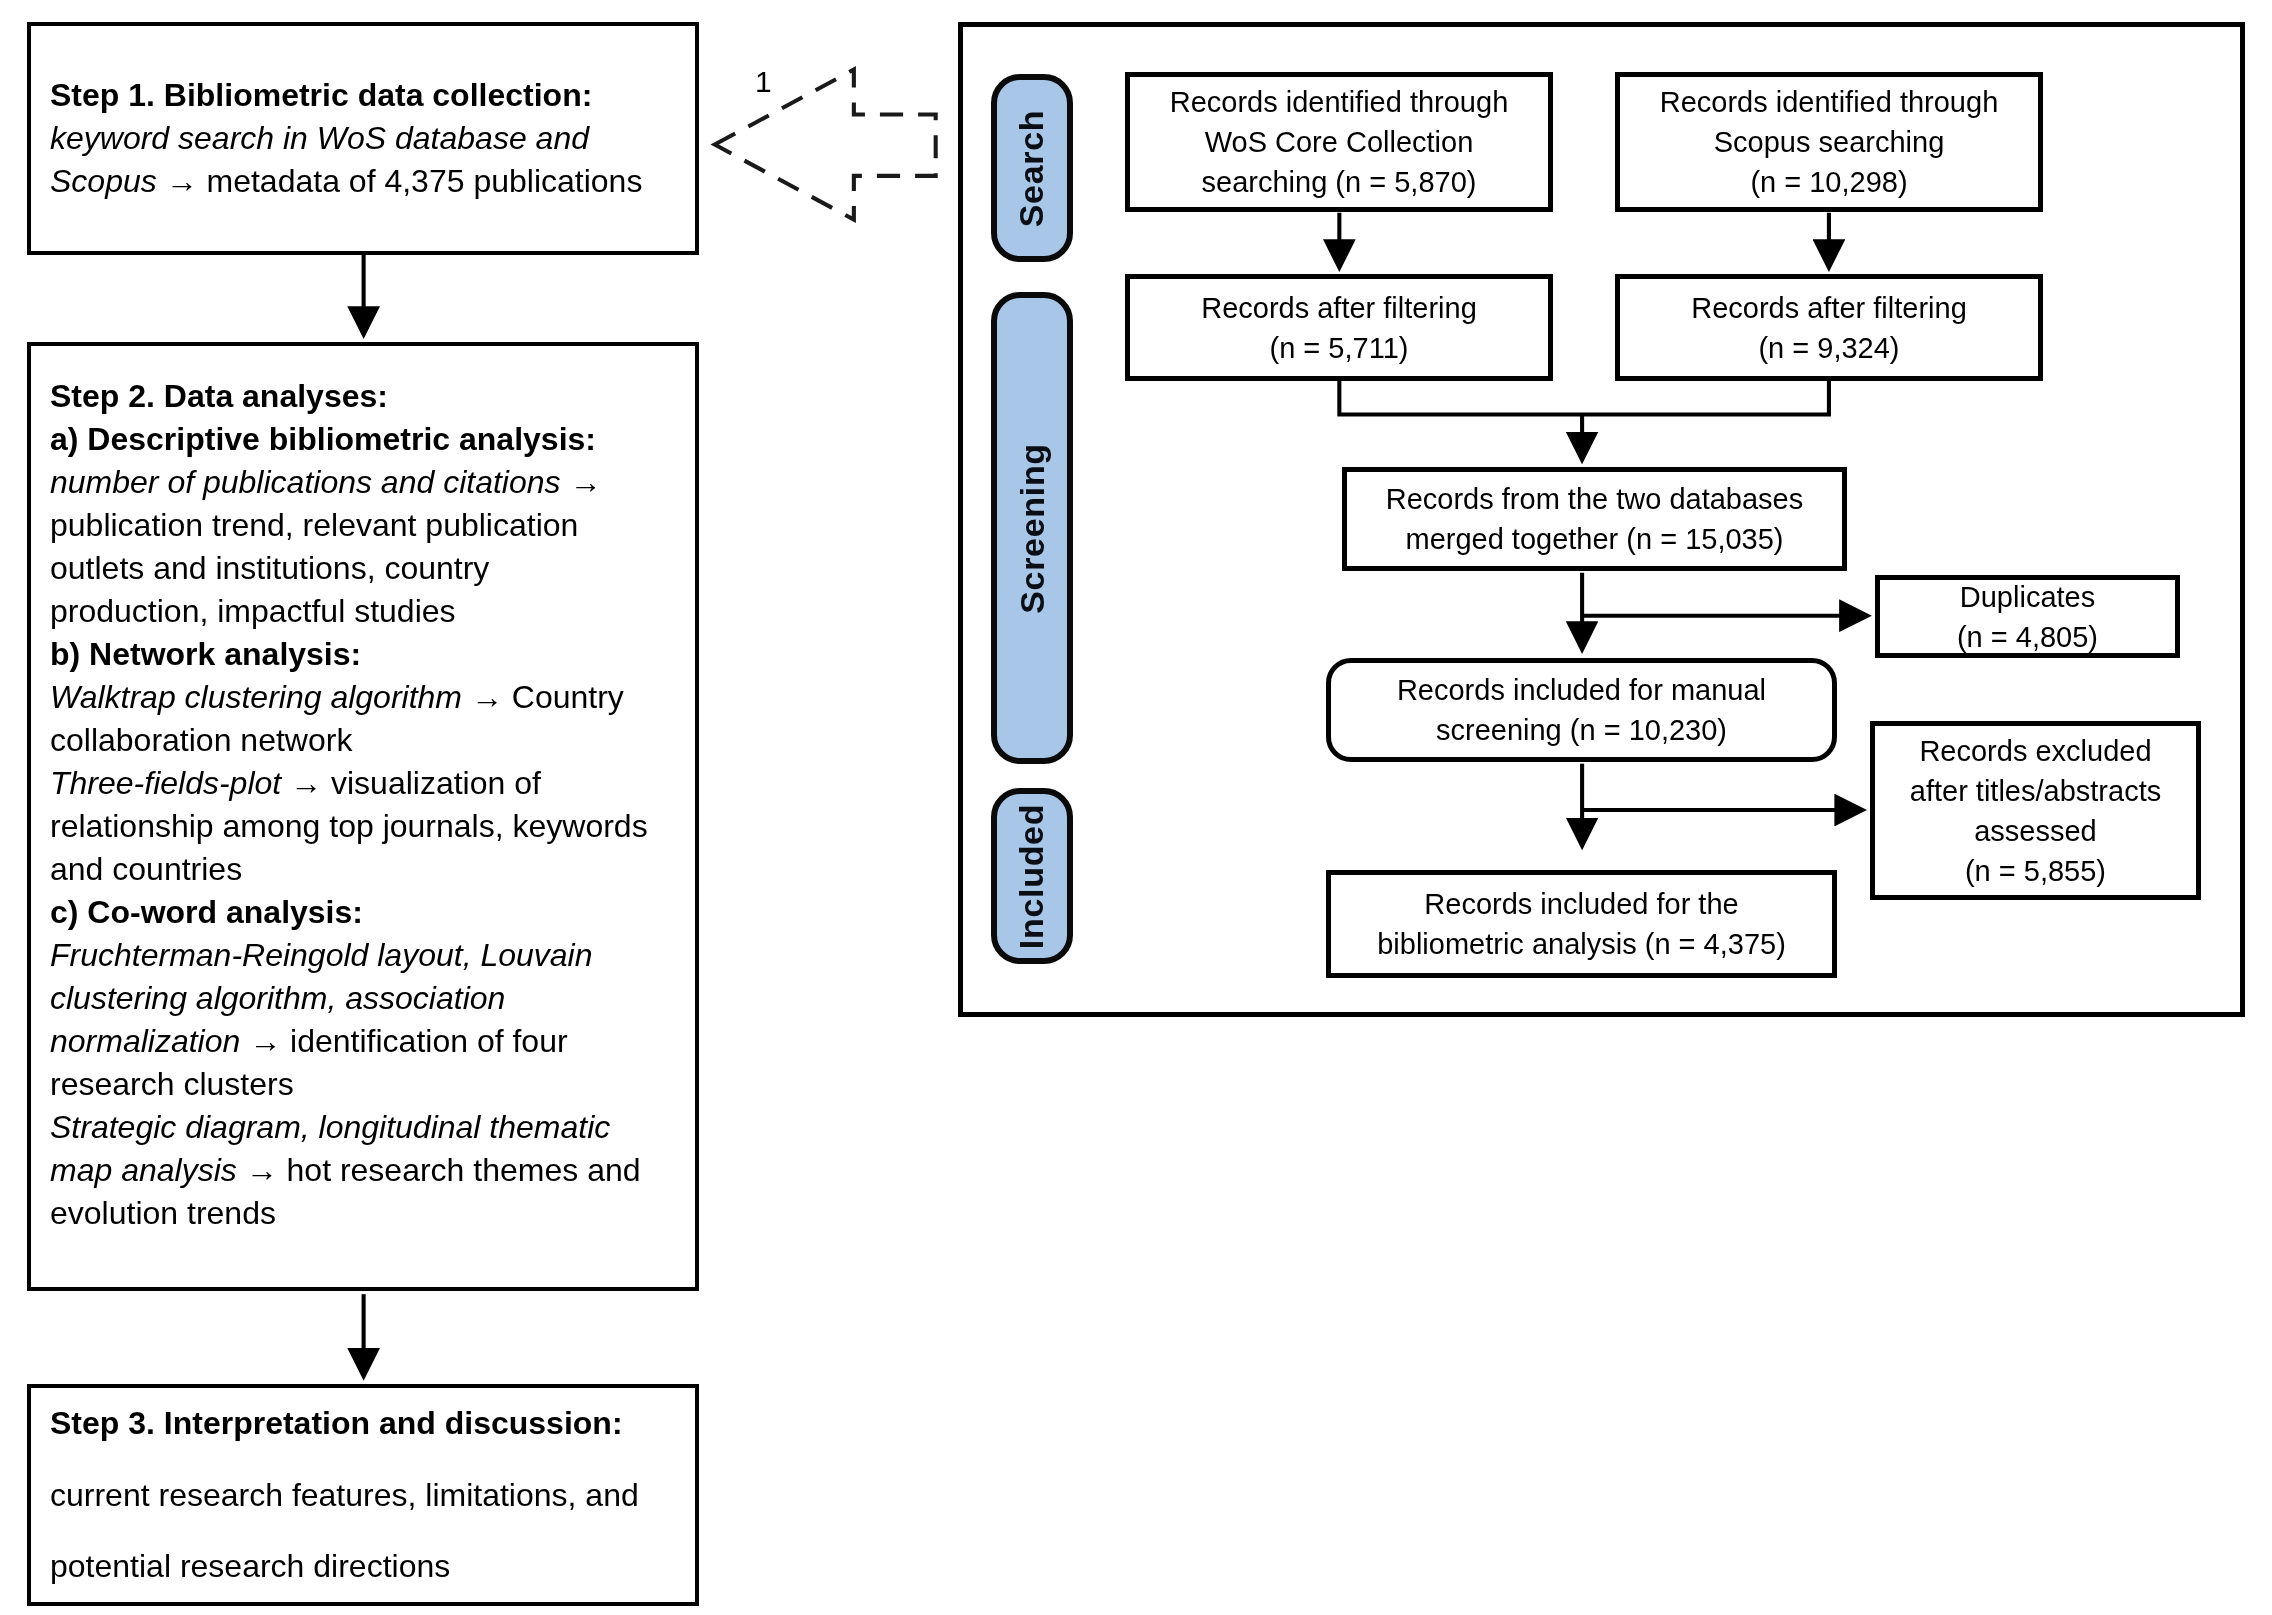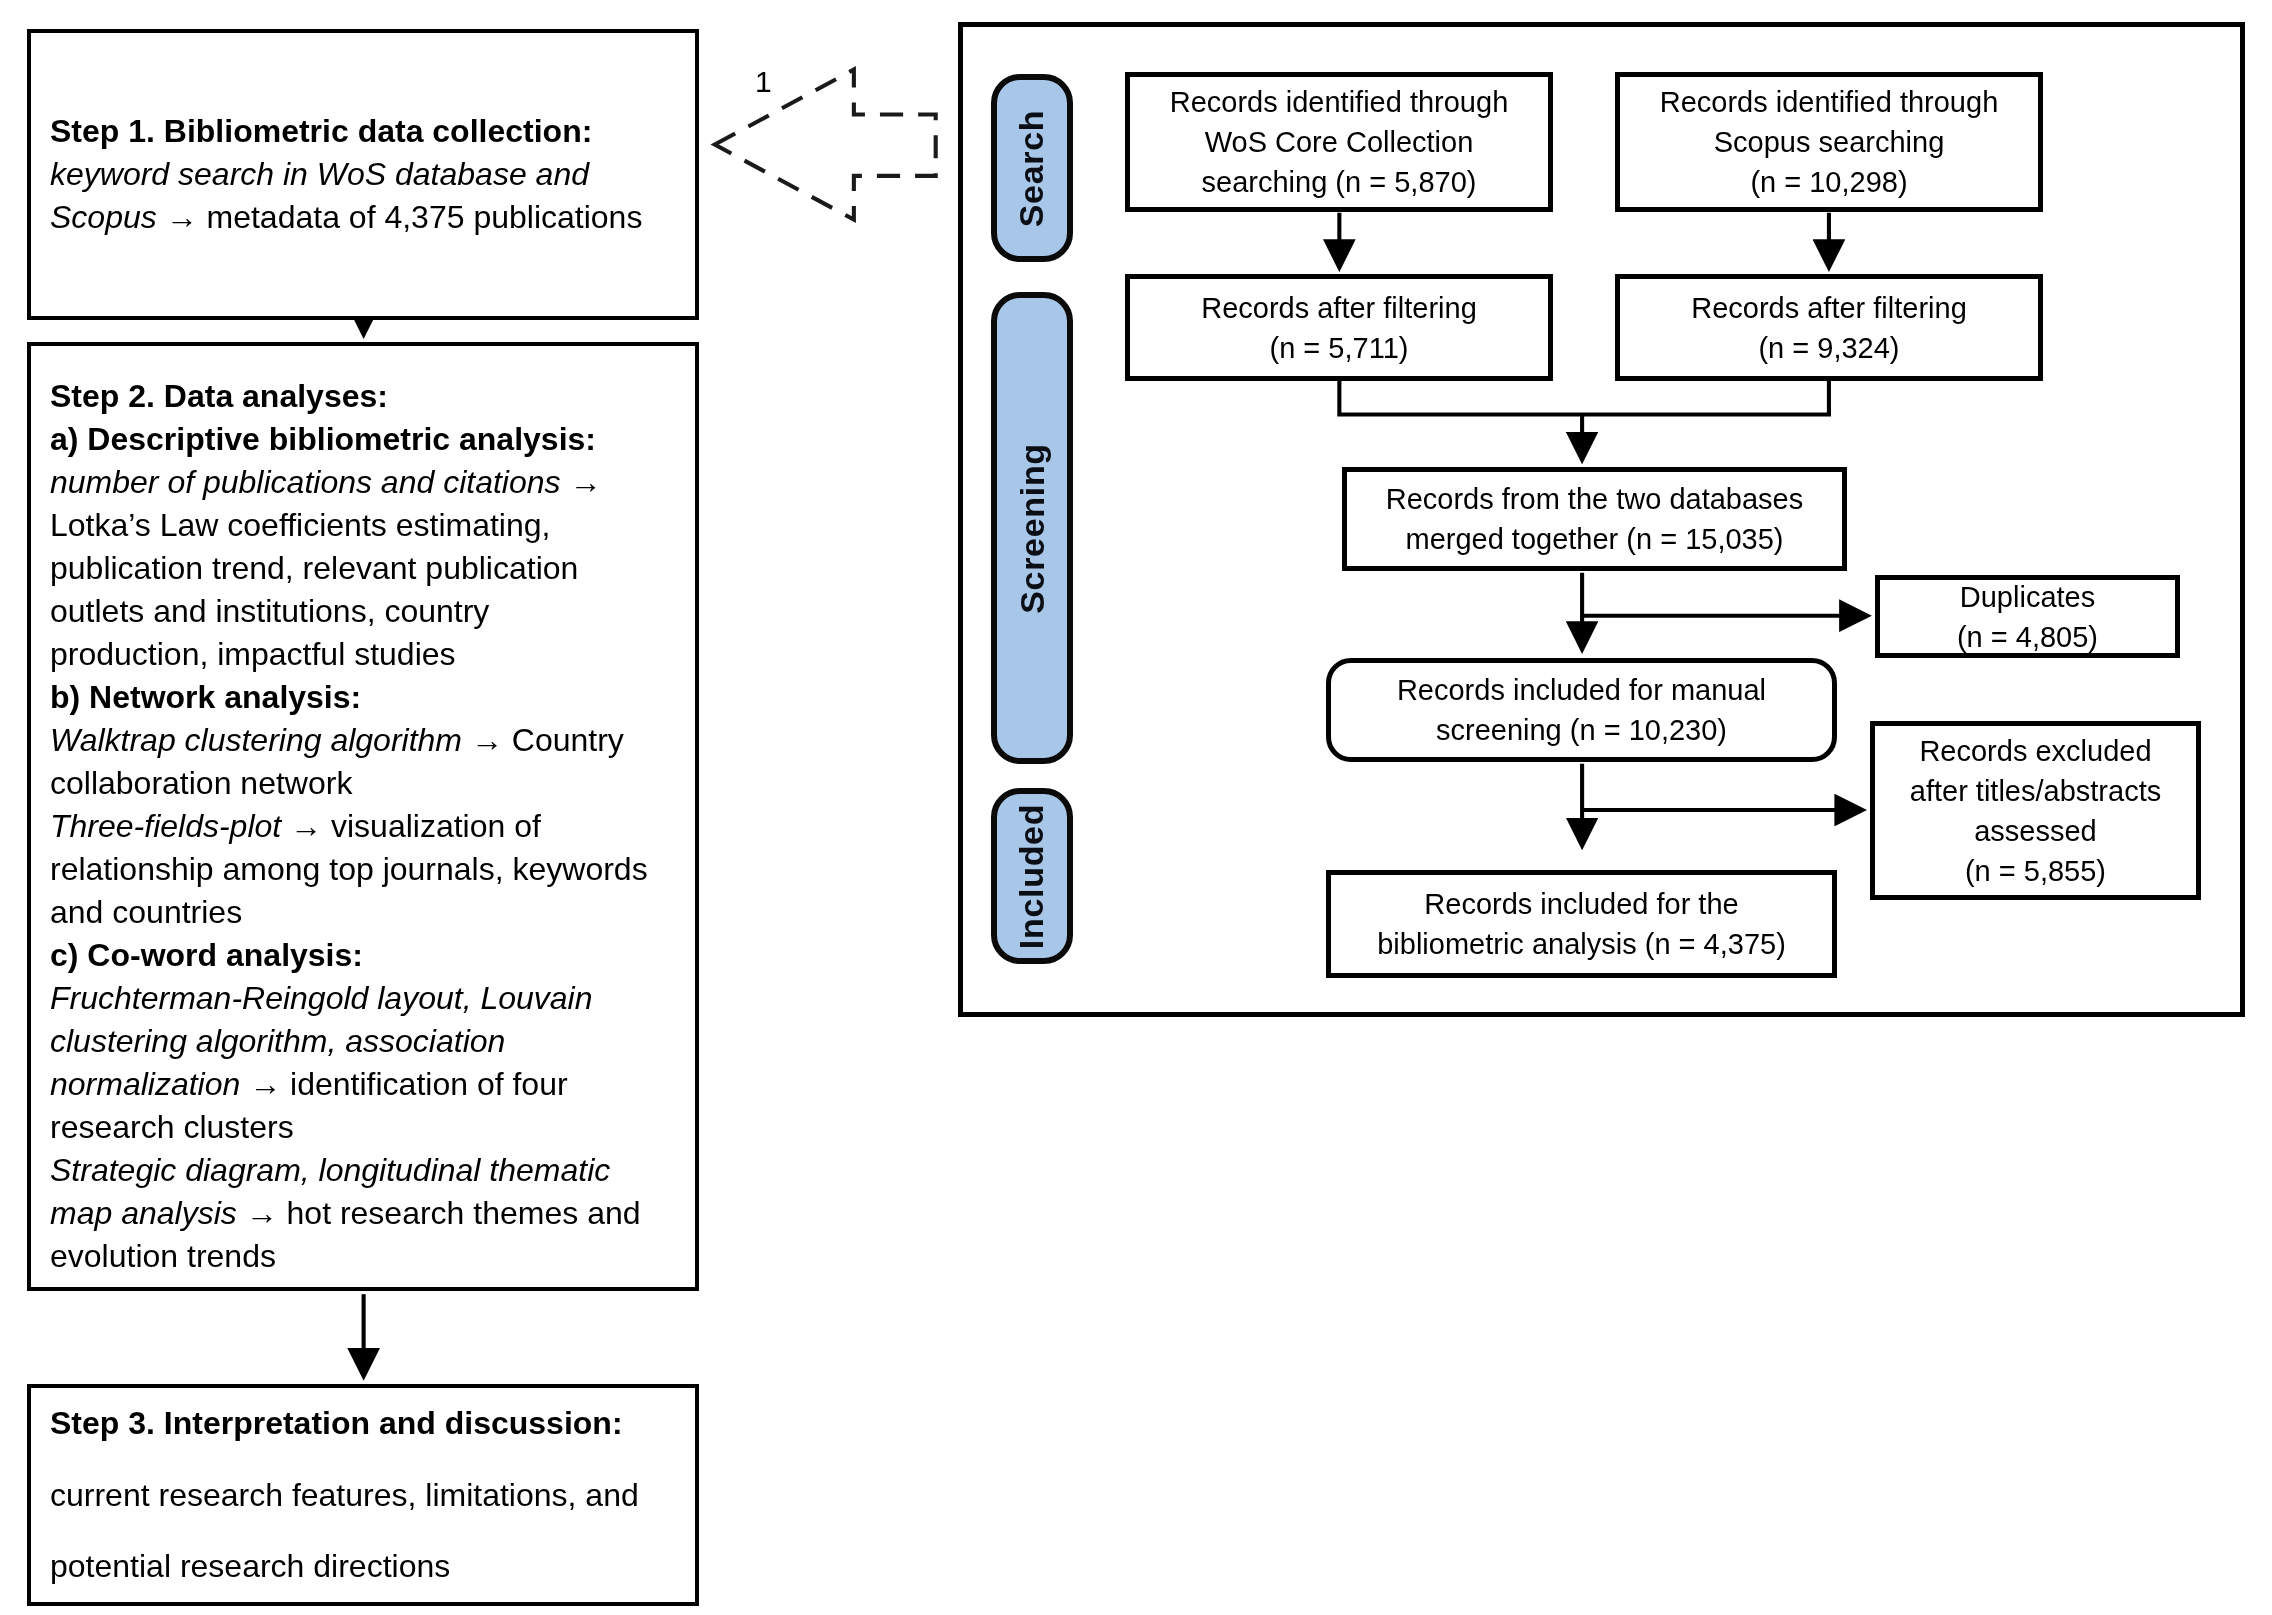--- a/index.html
+++ b/index.html
@@ -86,31 +86,30 @@
     <line x1="1964" y1="312" x2="1964" y2="390" stroke="#000" stroke-width="6" marker-end="url(#ah)"></line>
     <line x1="2682" y1="312" x2="2682" y2="390" stroke="#000" stroke-width="6" marker-end="url(#ah)"></line>
     <polyline points="1964,556 1964,608 2682,608 2682,556" fill="none" stroke="#000" stroke-width="6"></polyline>
     <line x1="2320" y1="608" x2="2320" y2="672" stroke="#000" stroke-width="6" marker-end="url(#ah)"></line>
     <line x1="2320" y1="840" x2="2320" y2="950" stroke="#000" stroke-width="6" marker-end="url(#ah)"></line>
     <line x1="2320" y1="903" x2="2736" y2="903" stroke="#000" stroke-width="6" marker-end="url(#ah)"></line>
     <line x1="2320" y1="1120" x2="2320" y2="1238" stroke="#000" stroke-width="6" marker-end="url(#ah)"></line>
     <line x1="2320" y1="1188" x2="2729" y2="1188" stroke="#000" stroke-width="6" marker-end="url(#ah)"></line>
   </svg>
 
-  <div class="stepbox" style="left:27px;top:29px;width:672px;height:291px;">
+  <div class="stepbox" style="left:27px;top:22px;width:672px;height:233px;">
       <div class="ln"><span class="b">Step 1. Bibliometric data collection:</span></div>
       <div class="ln"><span class="i">keyword search in WoS database and</span></div>
       <div class="ln"><span class="i">Scopus</span><span> → metadata of 4,375 publications</span></div>
     </div>
 
   <div class="stepbox" style="left:27px;top:342px;width:672px;height:949px;justify-content:flex-start;padding-top:29px;">
       <div class="ln"><span class="b">Step 2. Data analyses:</span></div>
       <div class="ln"><span class="b">a) Descriptive bibliometric analysis:</span></div>
       <div class="ln"><span class="i">number of publications and citations</span><span> →</span></div>
-      <div class="ln"><span>Lotka’s Law coefficients estimating,</span></div>
       <div class="ln"><span>publication trend, relevant publication</span></div>
       <div class="ln"><span>outlets and institutions, country</span></div>
       <div class="ln"><span>production, impactful studies</span></div>
       <div class="ln"><span class="b">b) Network analysis:</span></div>
       <div class="ln"><span class="i">Walktrap clustering algorithm</span><span> → Country</span></div>
       <div class="ln"><span>collaboration network</span></div>
       <div class="ln"><span class="i">Three-fields-plot</span><span> → visualization of</span></div>
       <div class="ln"><span>relationship among top journals, keywords</span></div>
       <div class="ln"><span>and countries</span></div>
       <div class="ln"><span class="b">c) Co-word analysis:</span></div>

